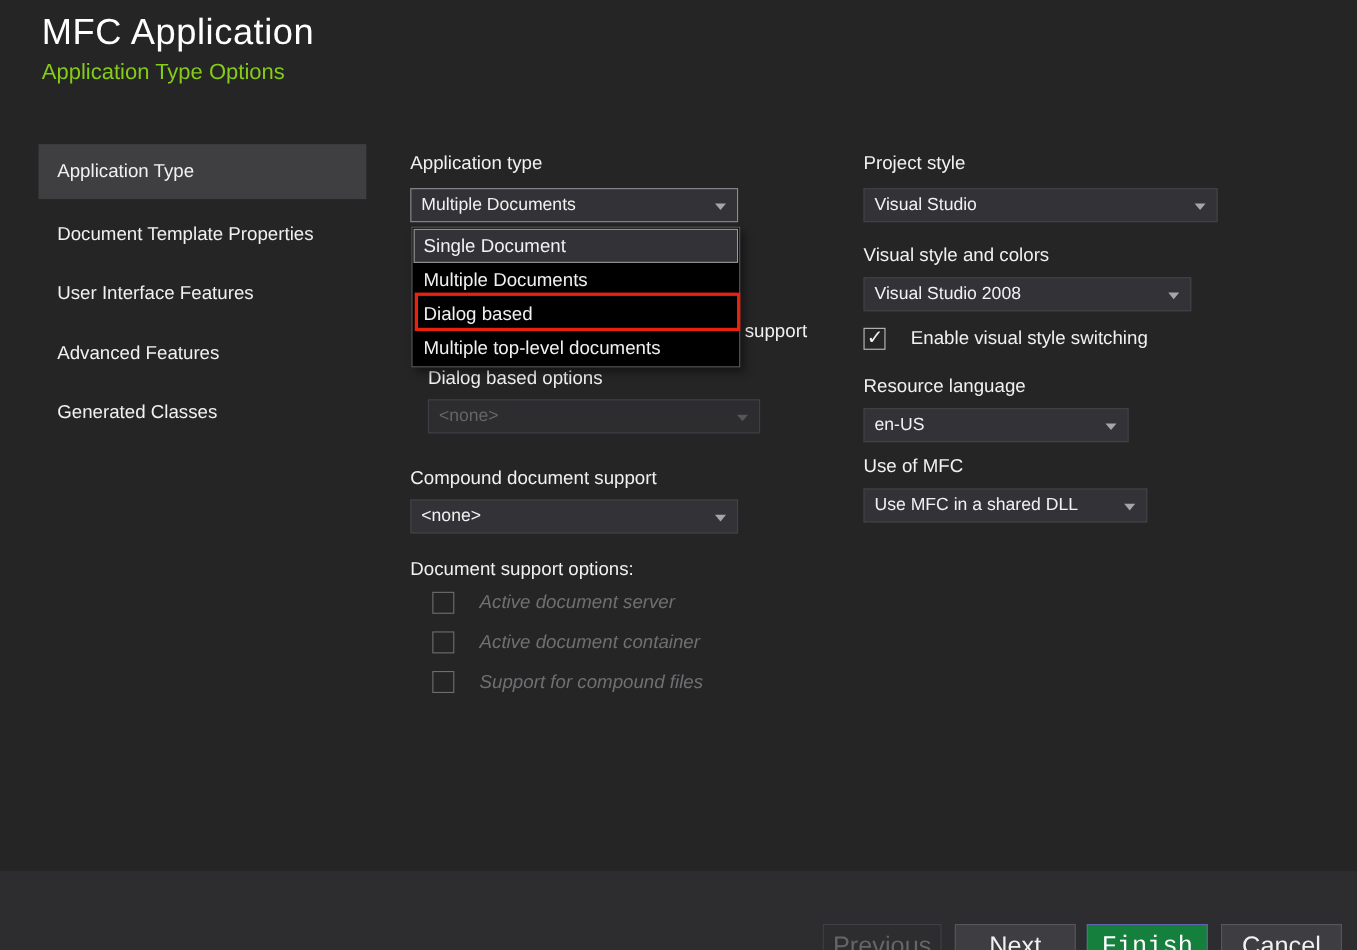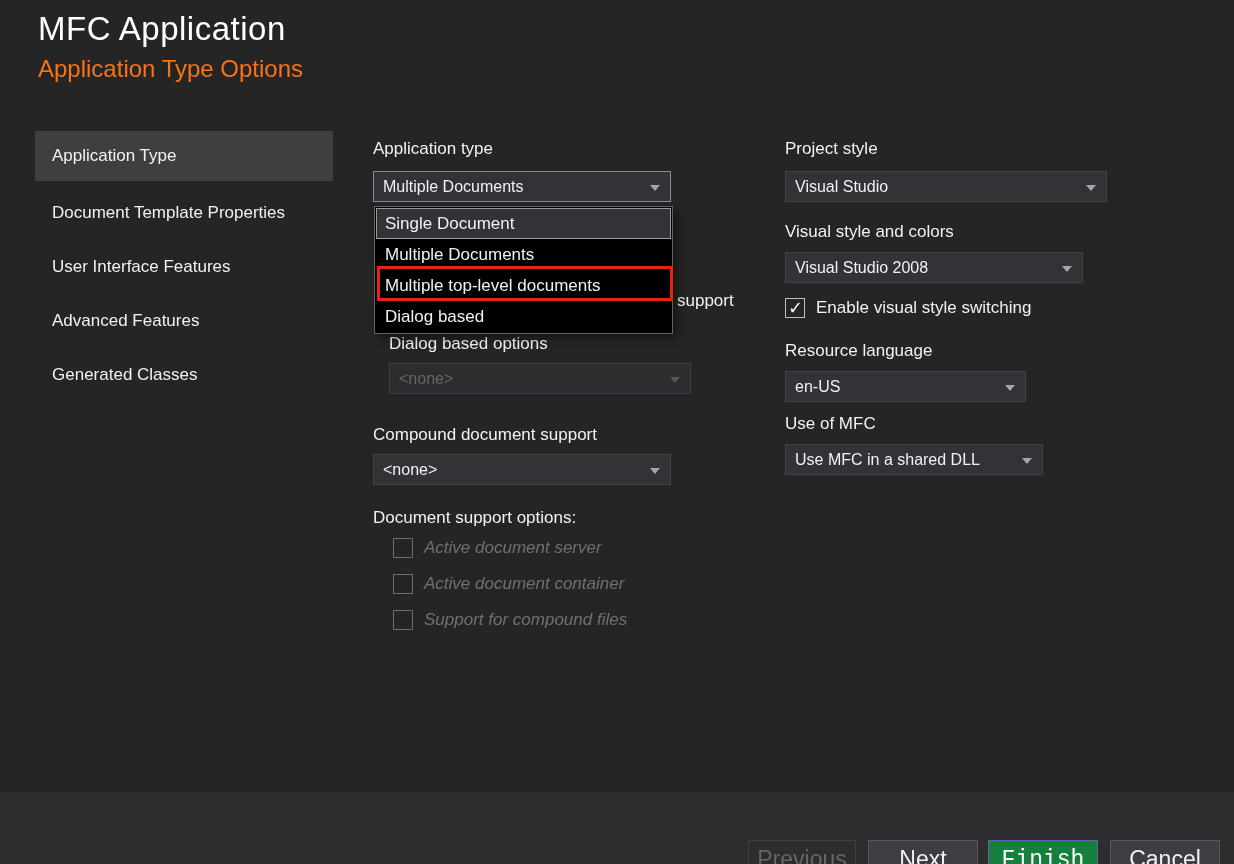--- a/index.html
+++ b/index.html
@@ -10,21 +10,21 @@
     width: 1234px;
     height: 864px;
     background: #252526;
     color: #f1f1f1;
     overflow: hidden;
   }
   .abs { position: absolute; }
 
   
   .title { left: 38px; top: 10px; font-size: 33px; font-weight: 300; color: #ffffff; letter-spacing: .5px; }
-  .subtitle { left: 38px; top: 55px; font-size: 24px; font-weight: 300; color: #f97316; }
+  .subtitle { left: 38px; top: 55px; font-size: 20px; font-weight: 300; color: #84cc16; }
 
   
   .sidebar-item {
     left: 35px; width: 298px; height: 54px;
     display: flex; align-items: center;
     padding-left: 17px;
     font-size: 17px; color: #f1f1f1;
     cursor: default;
   }
   .sidebar-item.selected { background: #3f3f41; height: 50px; }
@@ -72,21 +72,21 @@
   }
   .popup-item.focus-rect { border: 1px solid #9a9a9a; background: #333337; }
   .annotation-box {
     left: 377px; top: 266px; width: 296px; height: 35px;
     border: 3px solid #e8220e;
     z-index: 8;
     pointer-events: none;
   }
 
   
-  .check-row { display: flex; align-items: center; gap: 11px; cursor: default; }
+  .check-row { display: flex; align-items: center; gap: 23px; cursor: default; }
   .checkbox {
     width: 20px; height: 20px;
     border: 1.5px solid #bfbfbf;
     background: transparent;
     position: relative;
     flex: 0 0 auto;
   }
   .checkbox.checked::after {
     content: "✓";
     position: absolute; left: 2px; top: -2px;
@@ -143,22 +143,22 @@
   <div class="abs combo focused" style="left:373px; top:171px; width:298px">
     <span>Multiple Documents</span>
     <span class="arrow"></span>
   </div>
 
   <div class="abs fragment" style="left:677px; top:291px">support</div>
 
   <div class="abs popup">
     <div class="popup-item focus-rect">Single Document</div>
     <div class="popup-item">Multiple Documents</div>
+    <div class="popup-item">Dialog based</div>
     <div class="popup-item">Multiple top-level documents</div>
-    <div class="popup-item">Dialog based</div>
   </div>
 
   <div class="abs annotation-box"></div>
 
   <div class="abs field-label" style="left:389px; top:334px; z-index:4">Dialog based options</div>
   <div class="abs combo disabled" style="left:389px; top:363px; width:302px">
     <span>&lt;none&gt;</span>
     <span class="arrow"></span>
   </div>
 

